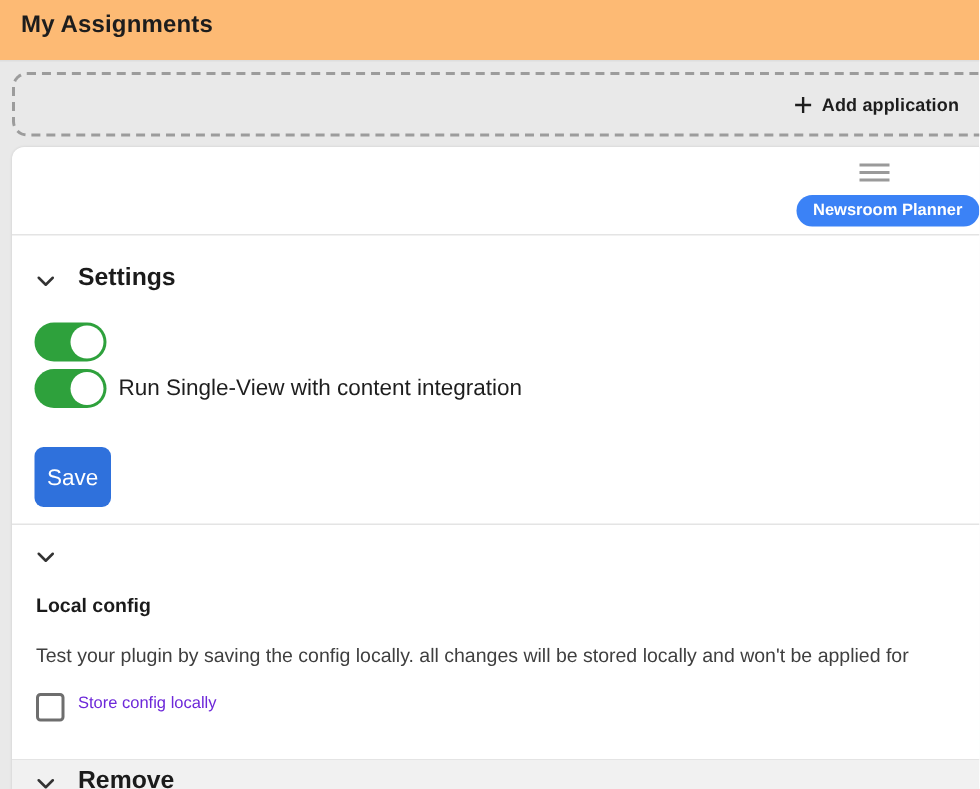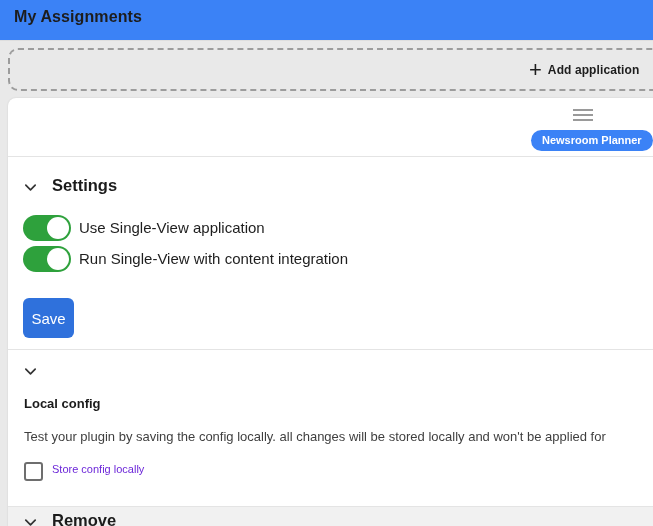--- a/index.html
+++ b/index.html
@@ -1,21 +1,21 @@
 <!DOCTYPE html>
 <html><head>
 <meta charset="utf-8">
 <style>
   * { margin:0; padding:0; box-sizing:border-box; }
   html,body { width:653px; height:526px; overflow:hidden; }
   body { font-family:"Liberation Sans","DejaVu Sans",sans-serif; background:#fff; }
   #screen { position:relative; width:653px; height:526px; overflow:hidden; background:#fff; }
 
   
-  .topbar { position:absolute; left:0; top:0; width:653px; height:40px; background:#3b82f6; }
+  .topbar { position:absolute; left:0; top:0; width:653px; height:40px; background:#fdba74; }
   .page-title { position:absolute; left:14px; top:8px; font-size:16px; font-weight:700; color:#1d1d1d; letter-spacing:.1px; }
 
   
   .workspace { position:absolute; left:0; top:40px; width:653px; height:486px; background:#e9e9e9; border-top:1px solid #dedede; }
 
   
   .add-box { position:absolute; left:8px; top:7px; width:692px; height:43px; border:2px dashed #9c9c9c; border-radius:10px; }
   .add-btn { position:absolute; left:519px; top:50%; transform:translateY(-50%); display:flex; align-items:center; gap:6px; background:transparent; border:none; cursor:pointer; font-family:inherit; color:#1d1d1d; }
   .add-btn .plus { font-size:22px; font-weight:400; line-height:14px; color:#1d1d1d; }
   .add-btn .add-label { font-size:12px; font-weight:700; letter-spacing:.1px; }
@@ -87,21 +87,20 @@
       <div class="section-header sh-settings">
         <svg class="chev" viewBox="0 0 16 16">
             <path d="M3 5.5l5 5 5-5" fill="none" stroke="#333" stroke-width="1.8" stroke-linecap="round" stroke-linejoin="round"></path>
           </svg>
         <h2>Settings</h2>
       </div>
 
       <button class="toggle t1">
         <span class="knob"></span>
       </button>
-      <span class="toggle-label tl1">Use Single-View application</span>
 
       <button class="toggle t2">
         <span class="knob"></span>
       </button>
       <span class="toggle-label tl2">Run Single-View with content integration</span>
 
       <button class="save-btn">Save</button>
 
       <div class="divider d2"></div>
 

